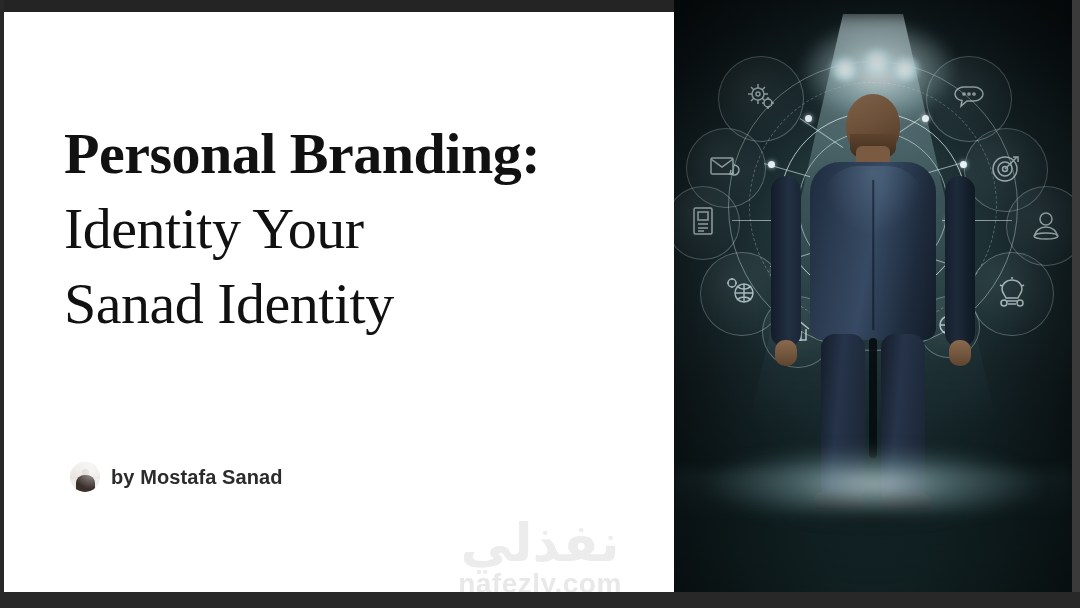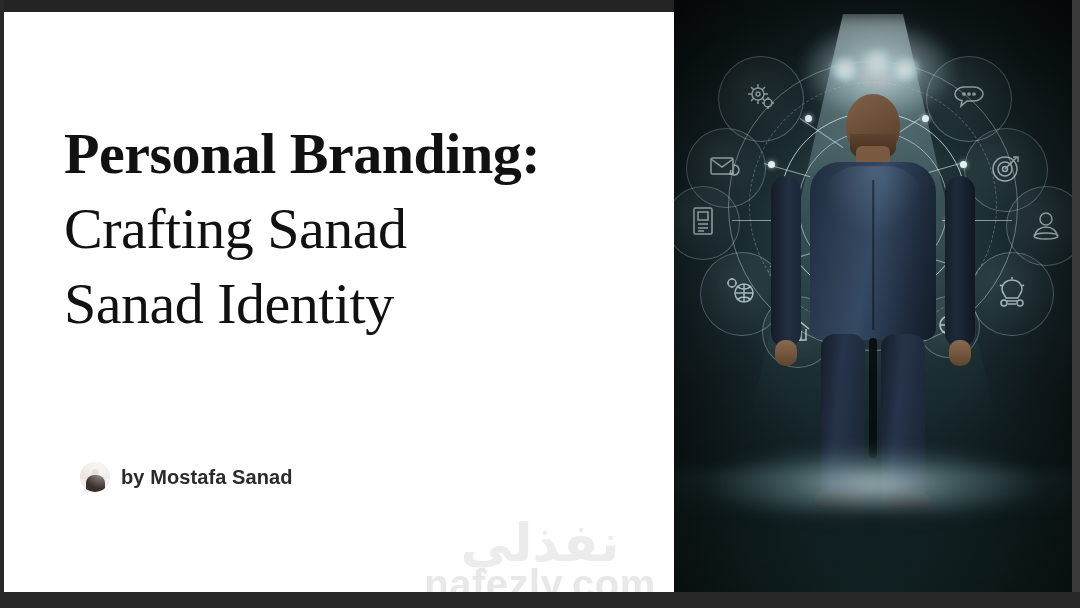--- a/index.html
+++ b/index.html
@@ -38,21 +38,21 @@
     font-size:58px;
     line-height:75px;
     letter-spacing:-0.5px;
     white-space:nowrap;
   }
   .title-line.strong { font-weight:700; }
   .title-line.light  { font-weight:400; }
 
   .byline {
     position:absolute;
-    left:76px;
+    left:66px;
     top:450px;
     display:flex;
     align-items:center;
     gap:11px;
   }
   .avatar {
     width:30px; height:30px;
     border-radius:50%;
     overflow:hidden;
     position:relative;
@@ -100,21 +100,21 @@
     font-family:"DejaVu Sans", sans-serif;
     font-size:52px;
     font-weight:700;
     color:#ececec;
     line-height:58px;
     letter-spacing:2px;
     direction:rtl;
   }
   .wm-en {
     font-family:"Liberation Sans", sans-serif;
-    font-size:40px;
+    font-size:28px;
     font-weight:700;
     color:#e8e8e8;
     line-height:32px;
     letter-spacing:0.5px;
     margin-top:-4px;
   }
 
   
   .right-panel {
     position:absolute;
@@ -332,21 +332,21 @@
 </style>
 </head>
 <body>
 
 <div id="slide">
 
   <div class="left-panel">
 
     <div class="title-block">
       <div class="title-line strong">Personal Branding:</div>
-      <div class="title-line light">Crafting Sanad</div>
+      <div class="title-line light">Identity Your</div>
       <div class="title-line light">Sanad Identity</div>
     </div>
 
     <div class="byline">
       <div class="avatar">
         <div class="av-sky"></div>
         <div class="av-head"></div>
         <div class="av-body"></div>
         <div class="av-shade"></div>
       </div>

